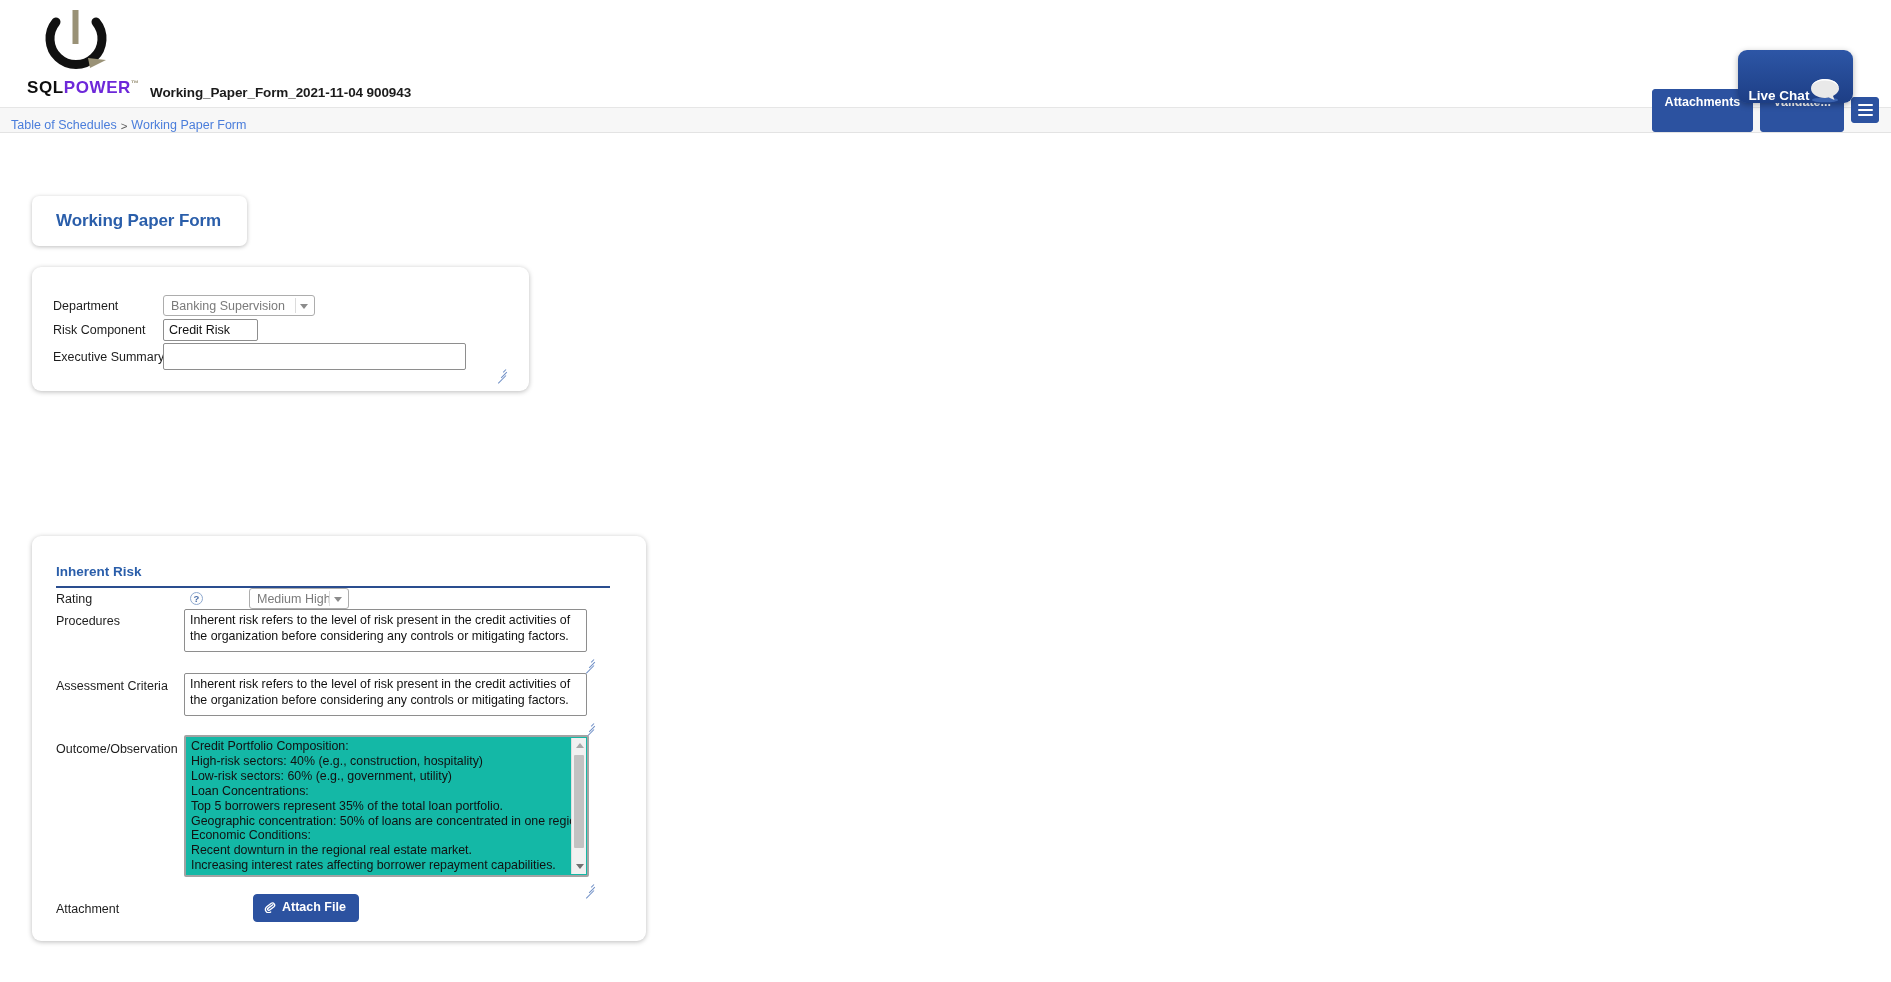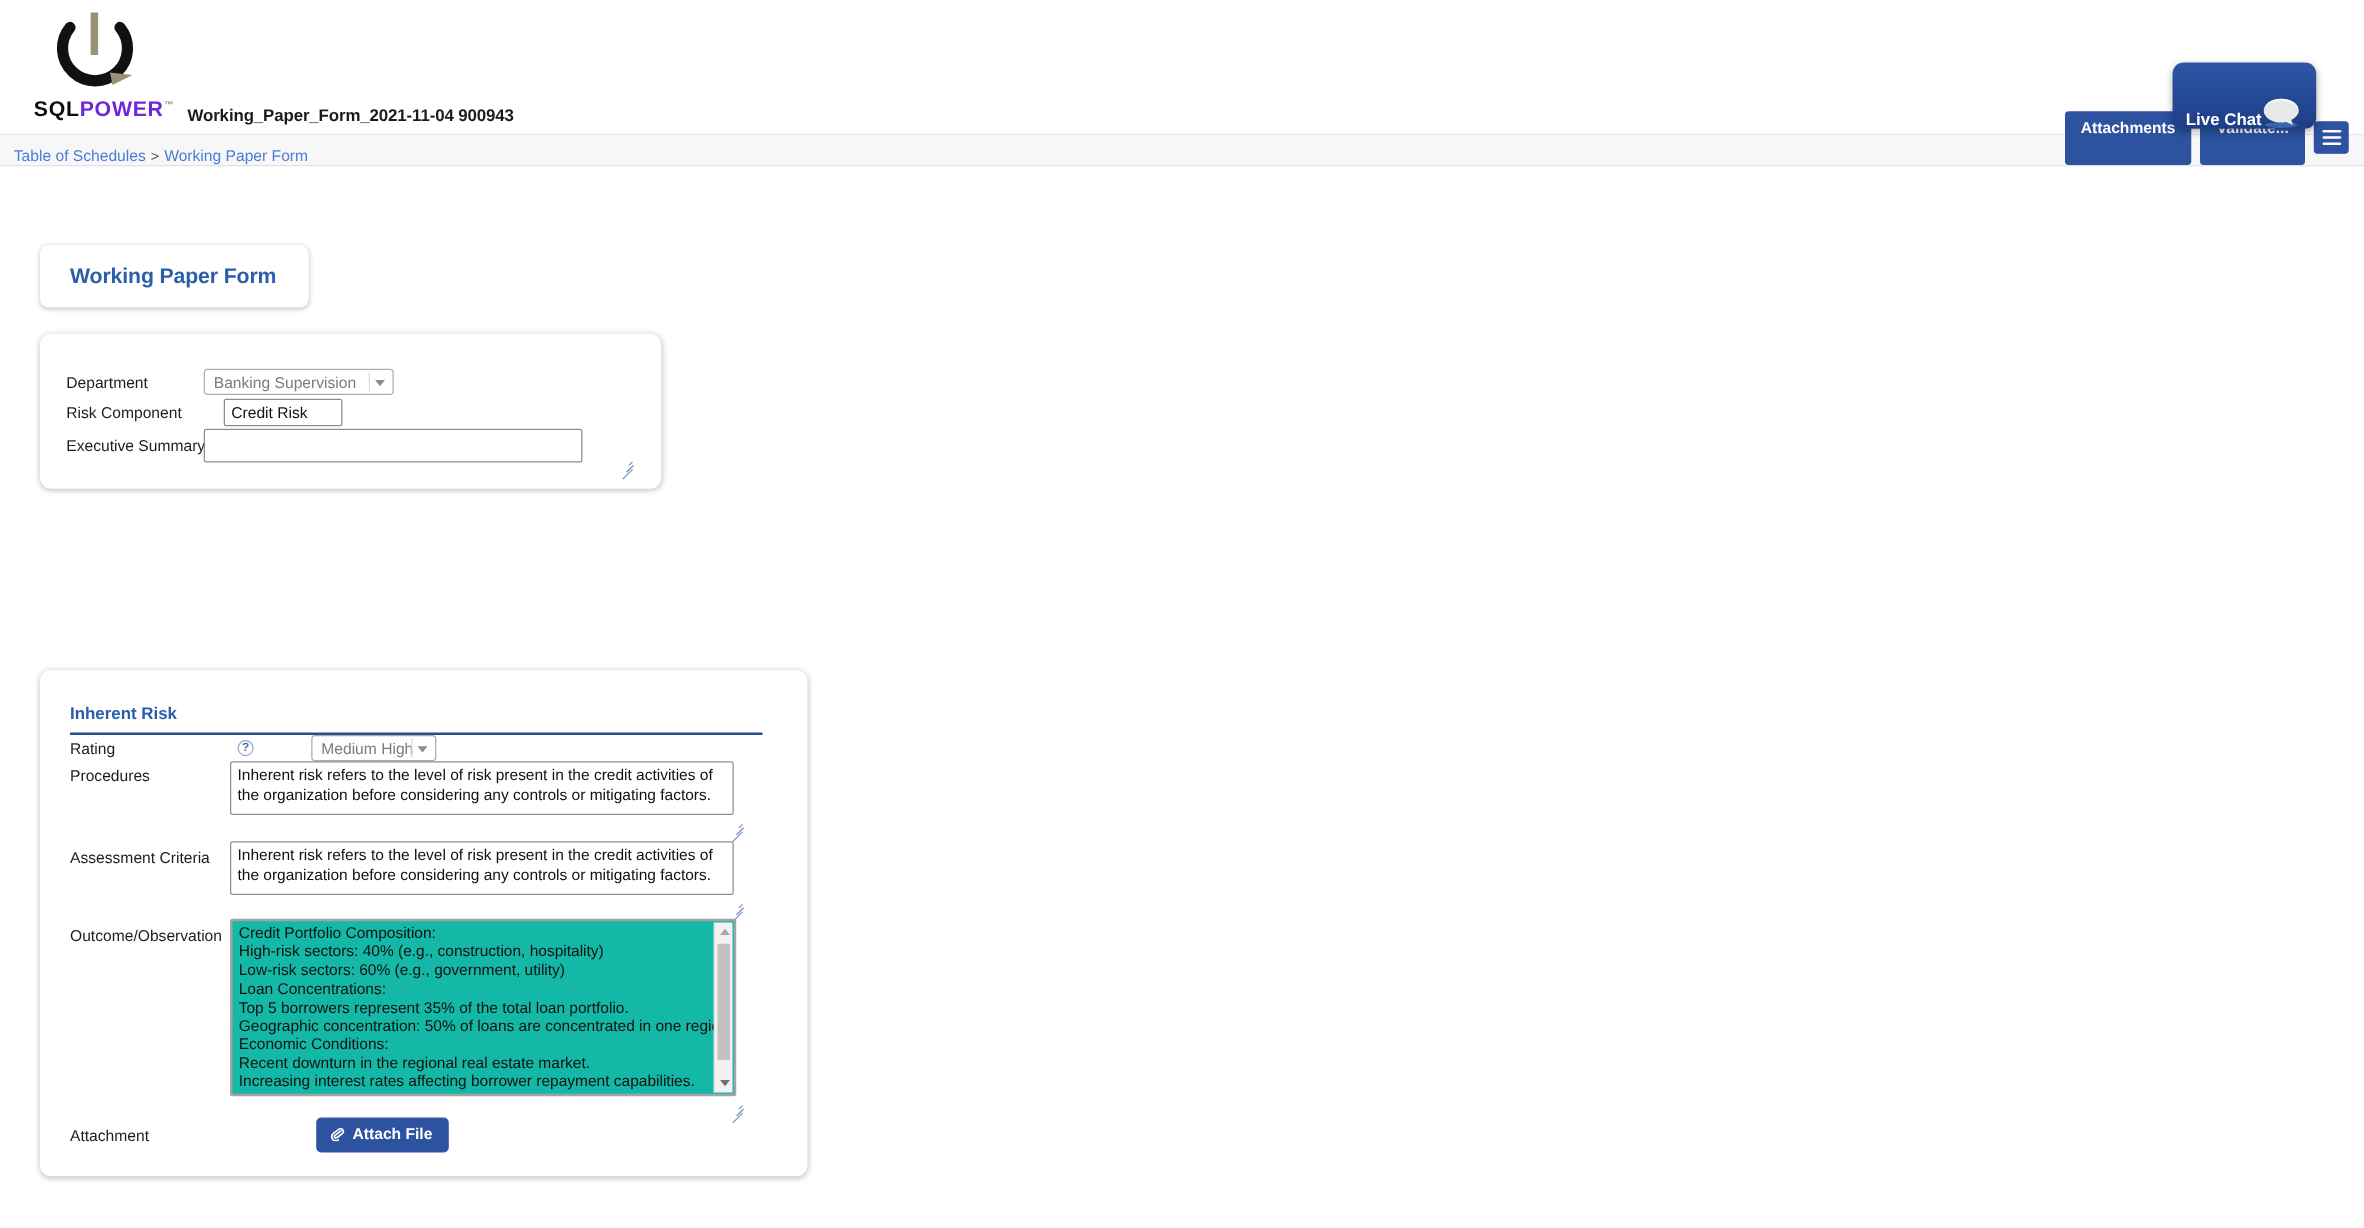--- a/index.html
+++ b/index.html
@@ -181,21 +181,20 @@
   .txt {
     background: #ffffff;
     border: 1px solid #8e8e8e;
     border-radius: 2px;
     height: 22px;
     font-size: 12.5px;
     color: #111111;
     font-family: "Liberation Sans", sans-serif;
     padding: 0 5px;
     outline: none;
-    margin-left: 16px;
   }
 
   .ta {
     background: #ffffff;
     border: 1px solid #8e8e8e;
     border-radius: 2px;
     font-size: 12.4px;
     line-height: 15.5px;
     color: #111111;
     font-family: "Liberation Sans", sans-serif;

